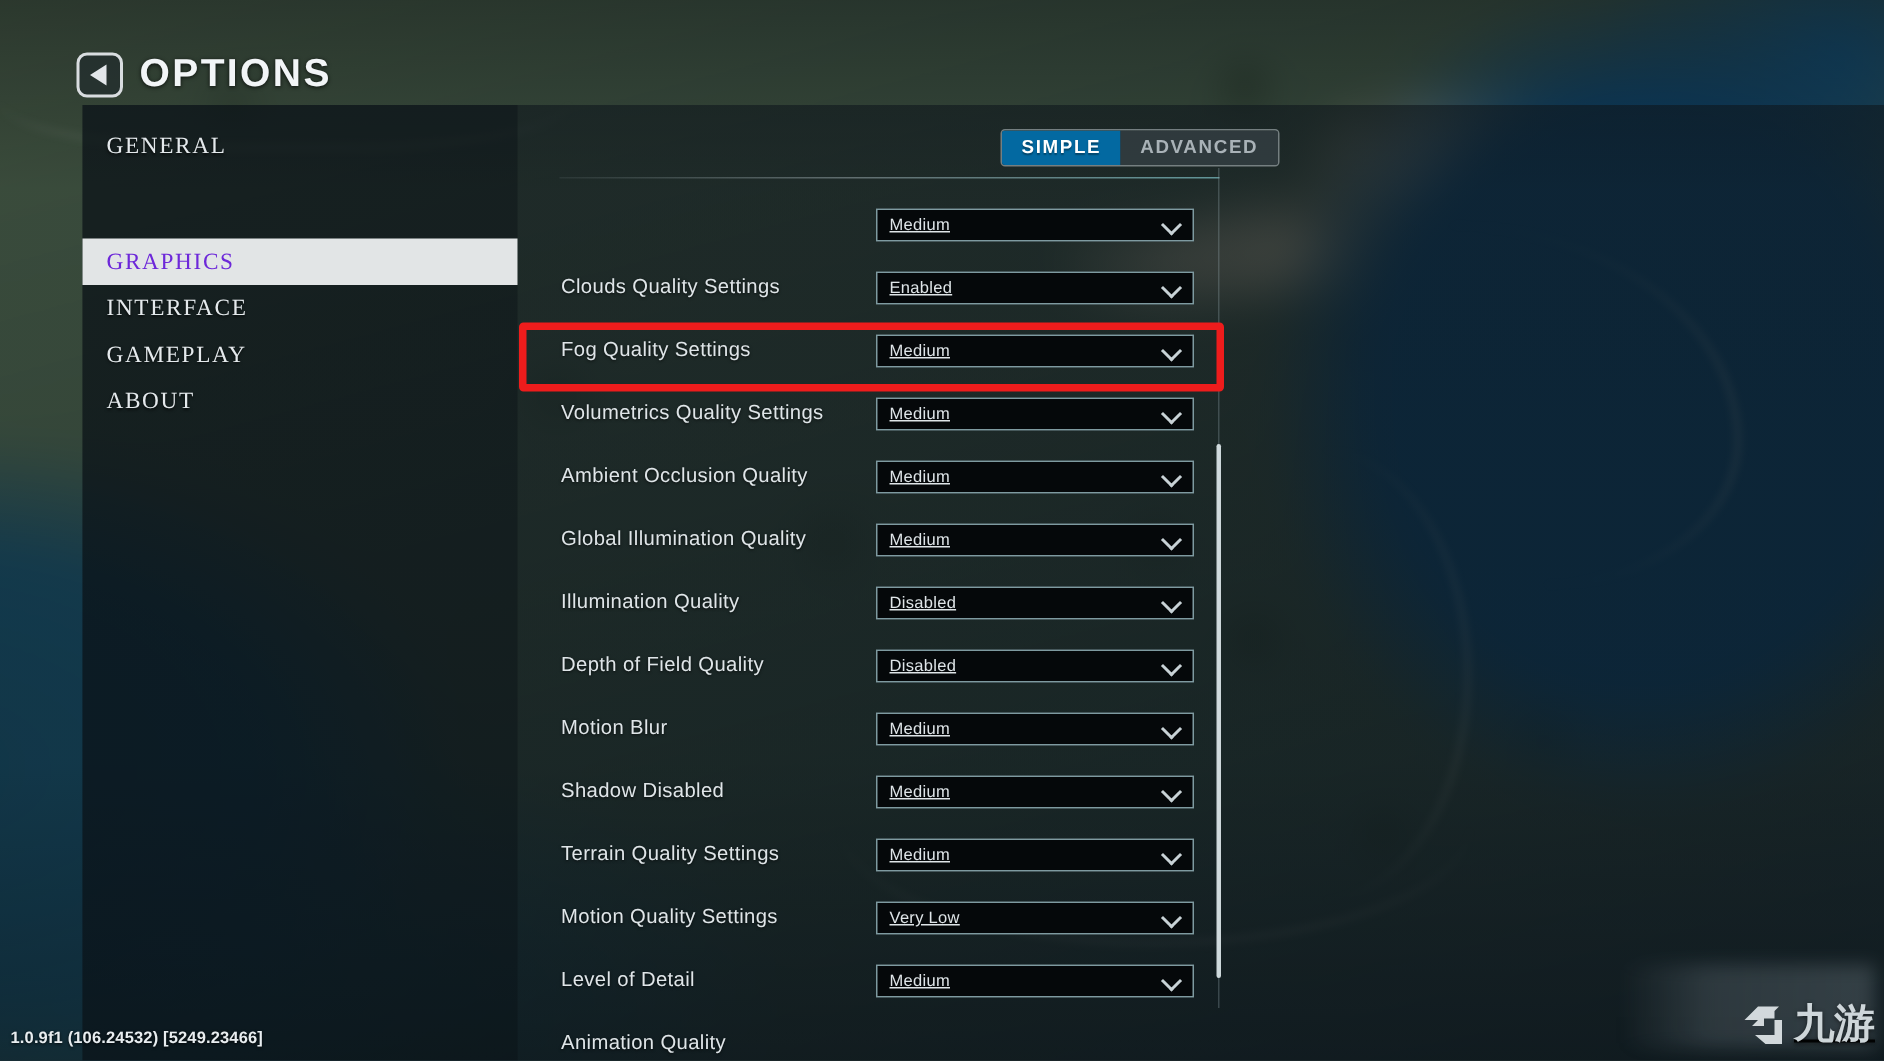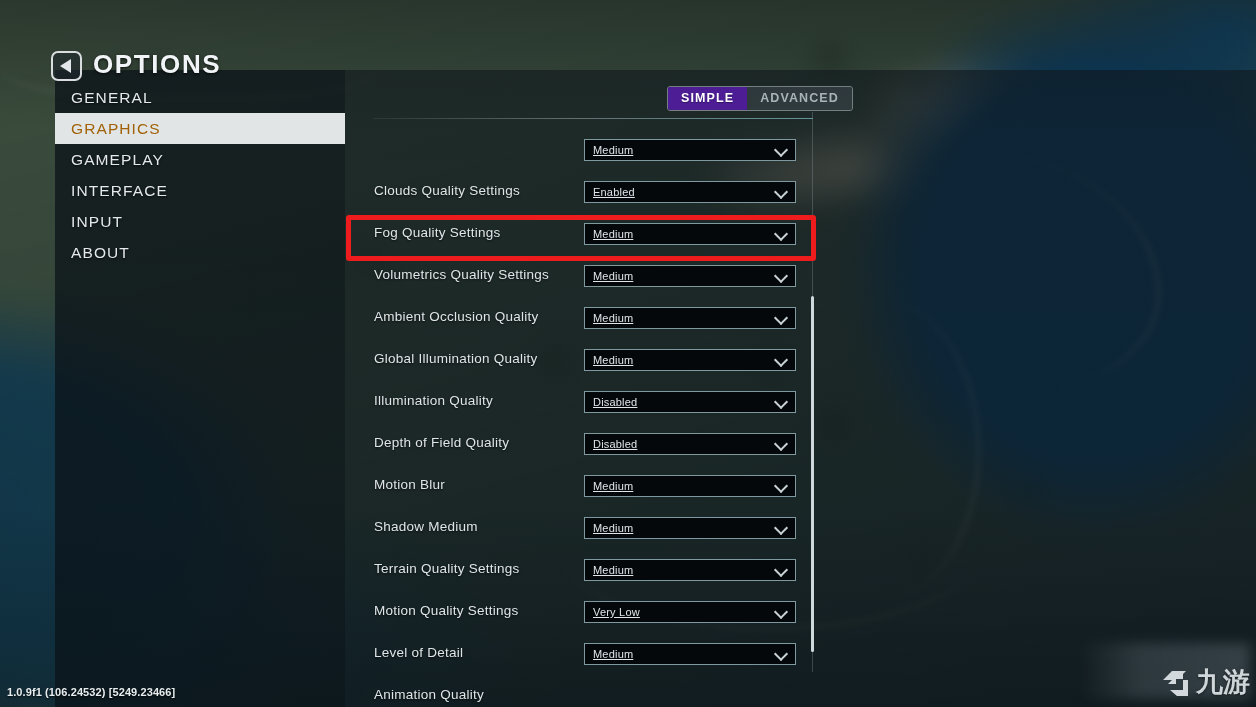--- a/index.html
+++ b/index.html
@@ -62,21 +62,21 @@
     border-bottom:3px solid rgba(180,186,176,.22); border-radius:0 0 40% 40%; }
 
   
   .bg-shade {
     position:absolute; inset:0;
     background:linear-gradient(180deg, rgba(8,14,18,.42) 0%, rgba(8,14,18,.10) 18%,
                rgba(8,14,18,.10) 72%, rgba(8,14,18,.45) 100%);
   }
 
   
-  .header { position:absolute; left:0; top:0; width:100%; height:74px;margin-top:16px; }
+  .header { position:absolute; left:0; top:0; width:100%; height:74px; }
   .back-btn {
     position:absolute; left:51px; top:35px; width:31px; height:30px;
     border:2px solid #d9dde0; border-radius:7px;
     background:rgba(30,38,44,.55);
     display:flex; align-items:center; justify-content:center;
     cursor:pointer;
   }
   .back-btn .tri {
     width:0; height:0;
     border-top:7px solid transparent; border-bottom:7px solid transparent;
@@ -94,50 +94,51 @@
   .panel {
     position:absolute; left:55px; top:70px; width:1201px; height:637px;
     background:linear-gradient(180deg, rgba(14,22,28,.60) 0%, rgba(12,20,26,.55) 55%, rgba(10,18,24,.50) 100%);
   }
   .panel-left {
     position:absolute; left:55px; top:70px; width:290px; height:637px;
     background:rgba(10,17,22,.42);
   }
 
   
-  .sidebar { position:absolute; left:55px; top:82px; width:290px; }
+  .sidebar { position:absolute; left:55px; top:82px; width:290px;font-family:Liberation Serif, serif; }
   .side-item {
     position:relative; height:31px; line-height:31px;
     padding-left:16px; margin-bottom:0;
     font-size:15.5px; letter-spacing:1.1px;
     color:#e4e9ec;
     text-shadow:0 1px 2px rgba(0,0,0,.7);
     cursor:pointer;
   }
   .side-item.active {
     background:#e2e5e6;
-    color:#a16207;
+    color:#6d28d9;
     text-shadow:none;
+    margin-top:46px;
   }
 
   
   .content { position:absolute; left:345px; top:70px; width:490px; height:637px; }
 
   .toggle-group {
     position:absolute; left:322px; top:16px;
     display:flex;
     border:1px solid rgba(190,198,203,.55);
     border-radius:3px; overflow:hidden;
   }
   .toggle-btn {
     padding:4px 13px 5px;
     font-size:12.5px; font-weight:bold; letter-spacing:1.1px;
     cursor:pointer;
   }
-  .toggle-btn.on  { background:#4c1d95; color:#ffffff; text-shadow:0 1px 1px rgba(0,0,0,.35); }
+  .toggle-btn.on  { background:#0369a1; color:#ffffff; text-shadow:0 1px 1px rgba(0,0,0,.35); }
   .toggle-btn.off { background:rgba(52,62,68,.80); color:#a9b2b7; }
 
   .divider {
     position:absolute; left:28px; top:48px; width:440px; height:1px;
     background:linear-gradient(90deg, rgba(160,175,180,.10) 0%, rgba(170,185,190,.48) 45%, rgba(120,185,190,.75) 100%);
   }
 
   
   .rows { position:absolute; left:0; top:68px; width:470px; }
   .row {
@@ -190,20 +191,21 @@
     position:absolute; left:7px; bottom:9px;
     font-size:11px; font-weight:bold; color:#e8edf0; letter-spacing:.1px;
     text-shadow:0 1px 2px rgba(0,0,0,.8);
   }
 
   
   .watermark {
     position:absolute; right:6px; bottom:8px;
     display:flex; align-items:center; gap:3px;
     opacity:.92;
+    text-decoration:underline;
   }
   .wm-g { display:block; }
   .wm-text {
     font-size:27px; font-weight:bold; color:#dfe6ea;
     letter-spacing:0px; line-height:1;
     text-shadow:0 1px 3px rgba(0,0,0,.55);
   }
   .wm-box {
     position:absolute; right:0; bottom:0; width:170px; height:56px;
     background:linear-gradient(90deg, rgba(120,132,140,0) 0%, rgba(118,130,138,.30) 35%, rgba(112,124,132,.40) 100%);
@@ -229,23 +231,22 @@
   <div class="header">
     <div class="back-btn">
       <div class="tri"></div>
     </div>
     <div class="title">OPTIONS</div>
   </div>
 
   <div class="sidebar" id="sidebar">
       <div class="side-item"><span>GENERAL</span></div>
       <div class="side-item active"><span>GRAPHICS</span></div>
+      <div class="side-item"><span>INTERFACE</span></div>
       <div class="side-item"><span>GAMEPLAY</span></div>
-      <div class="side-item"><span>INTERFACE</span></div>
-      <div class="side-item"><span>INPUT</span></div>
       <div class="side-item"><span>ABOUT</span></div>
     </div>
 
   <div class="content">
 
     <div class="toggle-group">
       <div class="toggle-btn on">SIMPLE</div>
       <div class="toggle-btn off">ADVANCED</div>
     </div>
 
@@ -302,21 +303,21 @@
           </div>
         </div>
         <div class="row">
           <div class="row-label">Motion Blur</div>
           <div class="dropdown">
             <span class="val">Disabled</span>
             <span class="chev"></span>
           </div>
         </div>
         <div class="row">
-          <div class="row-label">Shadow Medium</div>
+          <div class="row-label">Shadow Disabled</div>
           <div class="dropdown">
             <span class="val">Medium</span>
             <span class="chev"></span>
           </div>
         </div>
         <div class="row">
           <div class="row-label">Terrain Quality Settings</div>
           <div class="dropdown">
             <span class="val">Medium</span>
             <span class="chev"></span>

